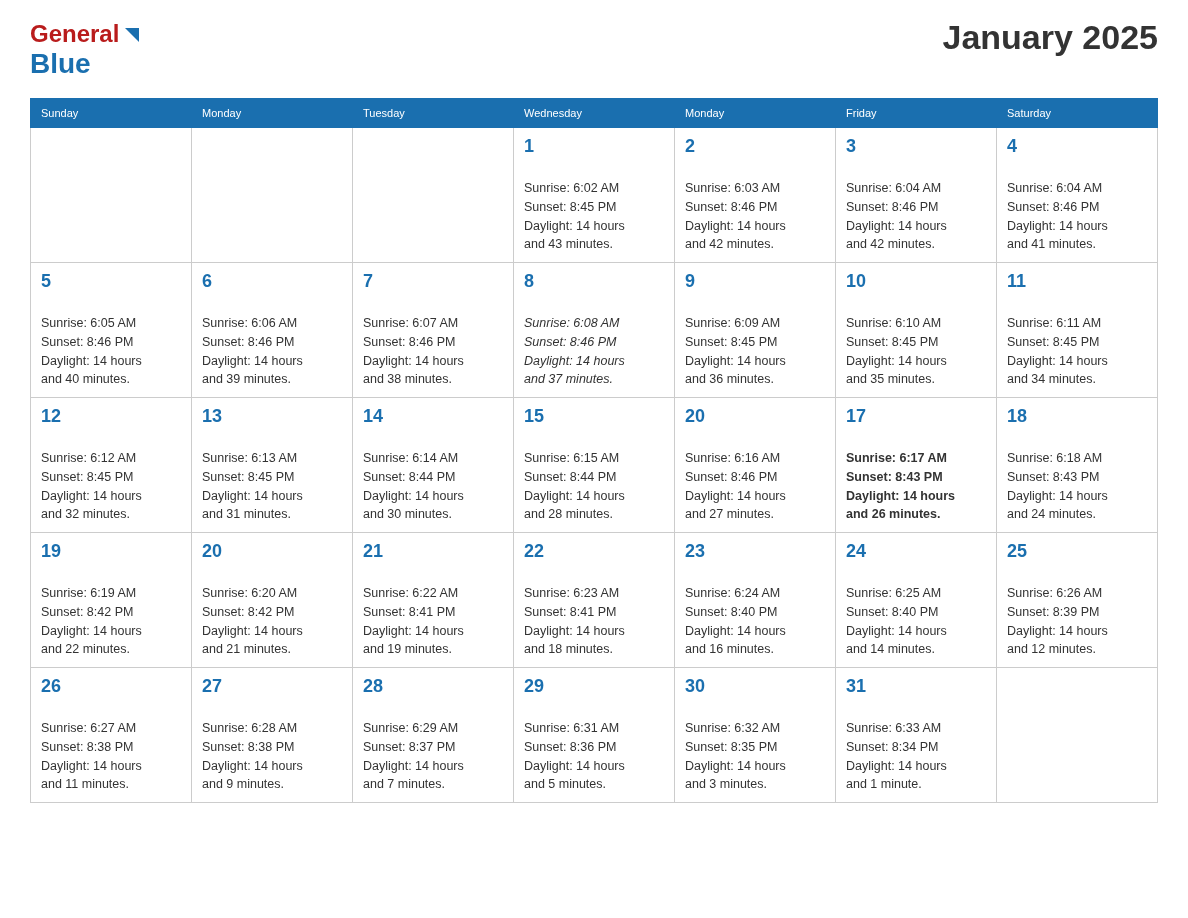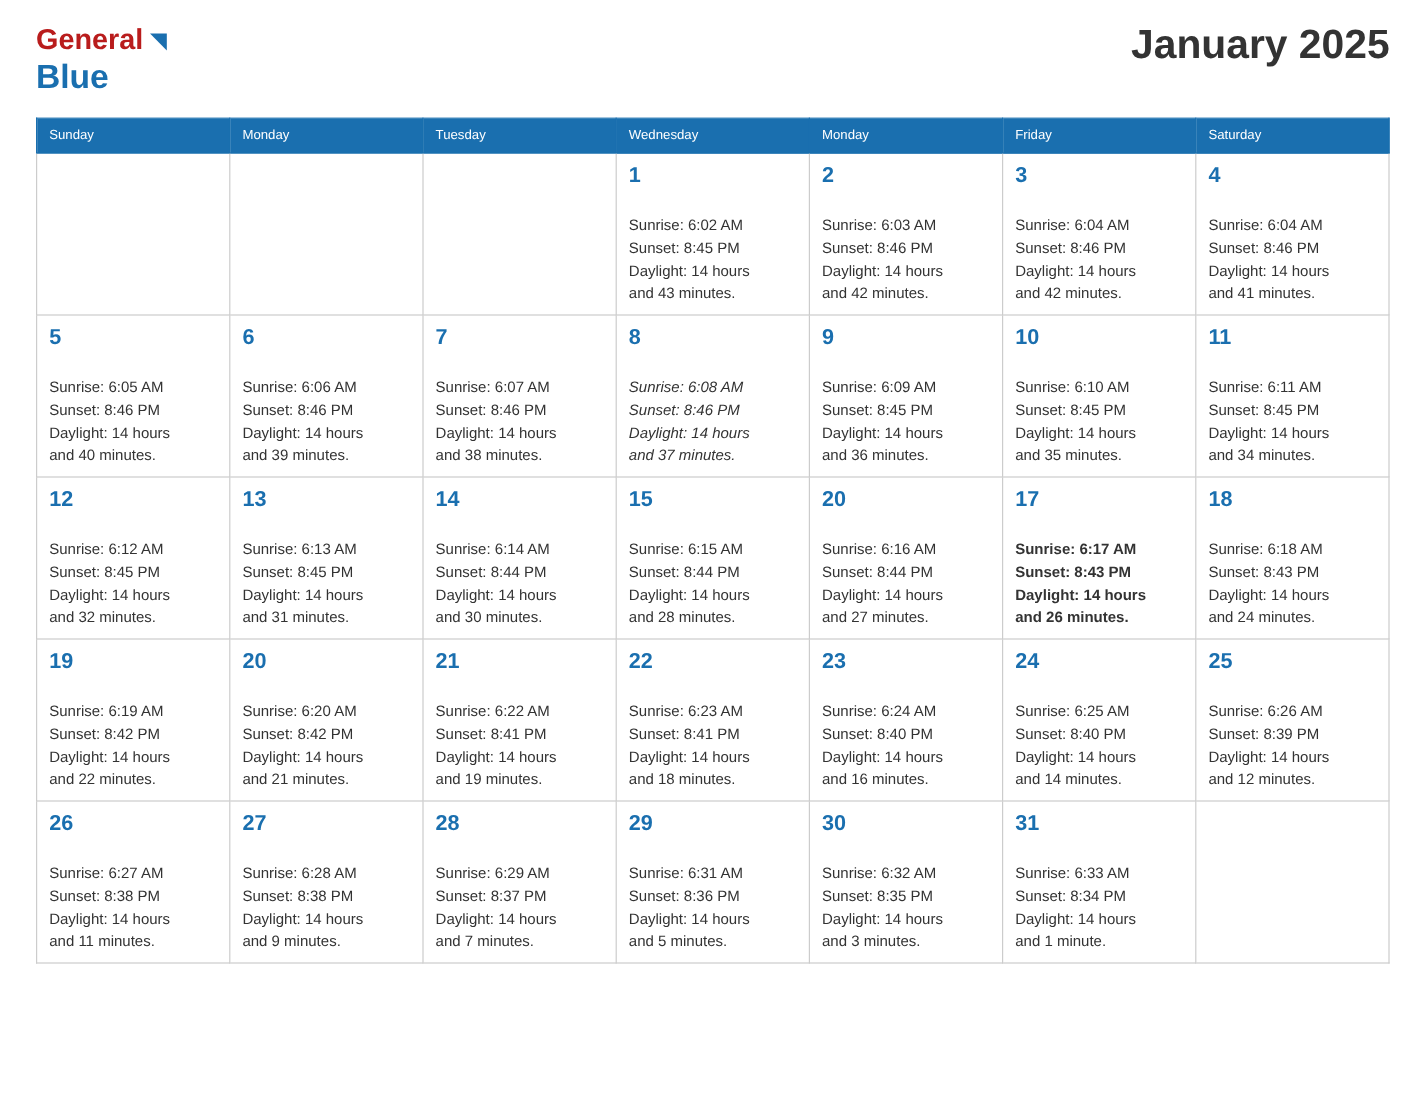--- a/index.html
+++ b/index.html
@@ -227,21 +227,21 @@
         <td>
           <span class="day-num">15</span>
           <div class="day-info" style="white-space: pre-line;">Sunrise: 6:15 AM
 Sunset: 8:44 PM
 Daylight: 14 hours
 and 28 minutes.</div>
         </td>
         <td>
           <span class="day-num">20</span>
           <div class="day-info" style="white-space: pre-line;">Sunrise: 6:16 AM
-Sunset: 8:44 PM
+Sunset: 8:46 PM
 Daylight: 14 hours
 and 27 minutes.</div>
         </td>
         <td>
           <span class="day-num">17</span>
           <div class="day-info" style="white-space: pre-line; font-weight: bold;">Sunrise: 6:17 AM
 Sunset: 8:43 PM
 Daylight: 14 hours
 and 26 minutes.</div>
         </td>

